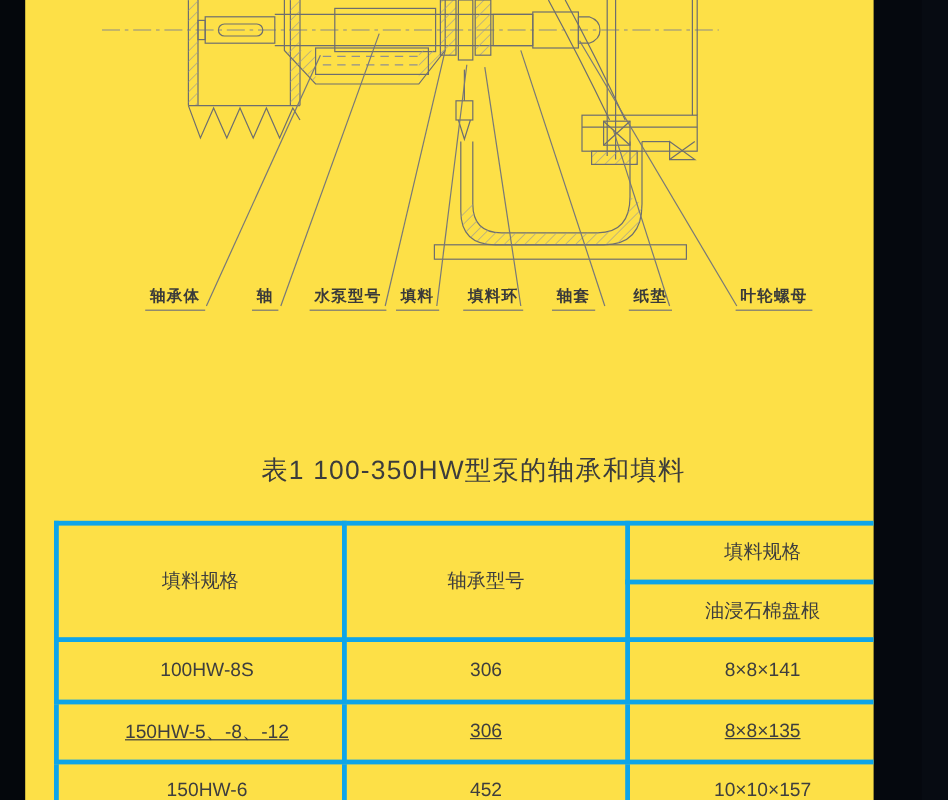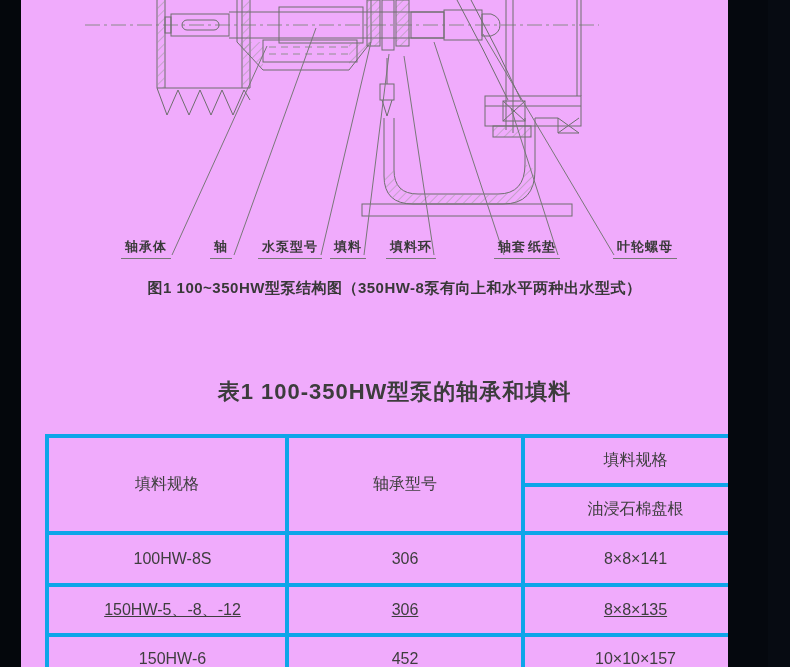--- a/index.html
+++ b/index.html
@@ -8,38 +8,38 @@
     background:#05080e;
     font-family:"Liberation Sans","DejaVu Sans",sans-serif;
     position:relative;overflow:hidden;
   }
   .stage{position:absolute;inset:0;width:790px;height:667px;}
   .edge{position:absolute;top:0;height:667px;background:#04070c;}
   .edge-left{left:0;width:21px;}
   .edge-right{left:768px;width:22px;background:#070b12;}
   .page{
     position:absolute;left:21px;top:0;width:707px;height:667px;
-    background:#f0abfc;overflow:hidden;
+    background:#fde047;overflow:hidden;
   }
   
   .figure{position:absolute;left:0;top:0;width:747px;height:312px;}
   .figure svg{position:absolute;left:0;top:0;}
   .plabel{
     position:absolute;top:238px;transform:translateX(-50%);
     font-size:13px;font-weight:600;color:#3a3a3a;letter-spacing:1px;
     padding:0 4px 2px 4px;border-bottom:1px solid #777;white-space:nowrap;
   }
   .caption{
     position:absolute;top:279px;left:0;width:747px;text-align:center;
     font-size:15px;font-weight:600;color:#383838;letter-spacing:0.5px;
   }
   
   .tbl-title{
     position:absolute;top:377px;left:0;width:747px;text-align:center;
-    font-size:22px;font-weight:700;color:#3c3c3c;letter-spacing:1px;
+    font-size:22px;font-weight:400;color:#3c3c3c;letter-spacing:1px;
   }
   
   table.spec{
     position:absolute;top:434px;left:24px;width:701px;
     border-collapse:collapse;table-layout:fixed;
     font-size:16px;color:#3e3e3e;
   }
   table.spec td{
     border:4px solid #0ea5e9;
     text-align:center;vertical-align:middle;
@@ -145,25 +145,24 @@
             <path d="M593 255 L462 34"></path>
           </g>
         </g>
       </svg>
 
       <span class="plabel" style="left:125px">轴承体</span>
       <span class="plabel" style="left:200px">轴</span>
       <span class="plabel" style="left:269px">水泵型号</span>
       <span class="plabel" style="left:327px">填料</span>
       <span class="plabel" style="left:390px">填料环</span>
-      <span class="plabel" style="left:491px">轴套</span>
+      <span class="plabel" style="left:457px">轴套</span>
       <span class="plabel" style="left:521px">纸垫</span>
       <span class="plabel" style="left:624px">叶轮螺母</span>
 
-      <div class="caption">图1 100~350HW型泵结构图（350HW-8泵有向上和水平两种出水型式）</div>
     </div>
 
     <div class="tbl-title">表1 100-350HW型泵的轴承和填料</div>
 
     <table class="spec">
       <colgroup>
         <col style="width:240px">
           <col style="width:236px">
           <col style="width:225px">
       </colgroup>

